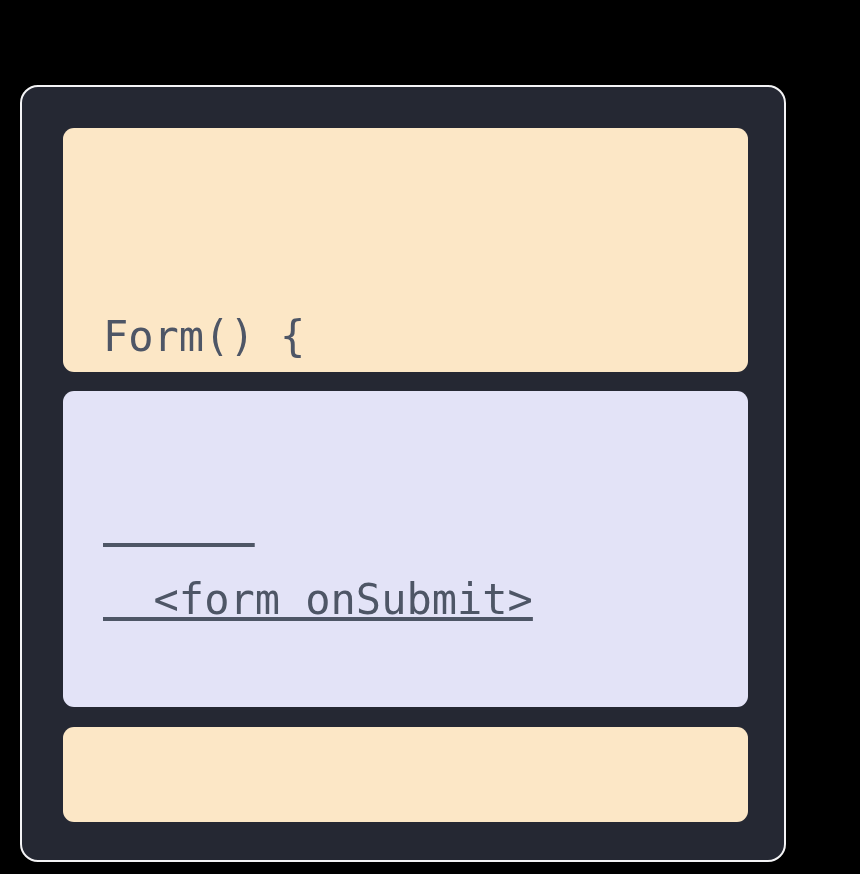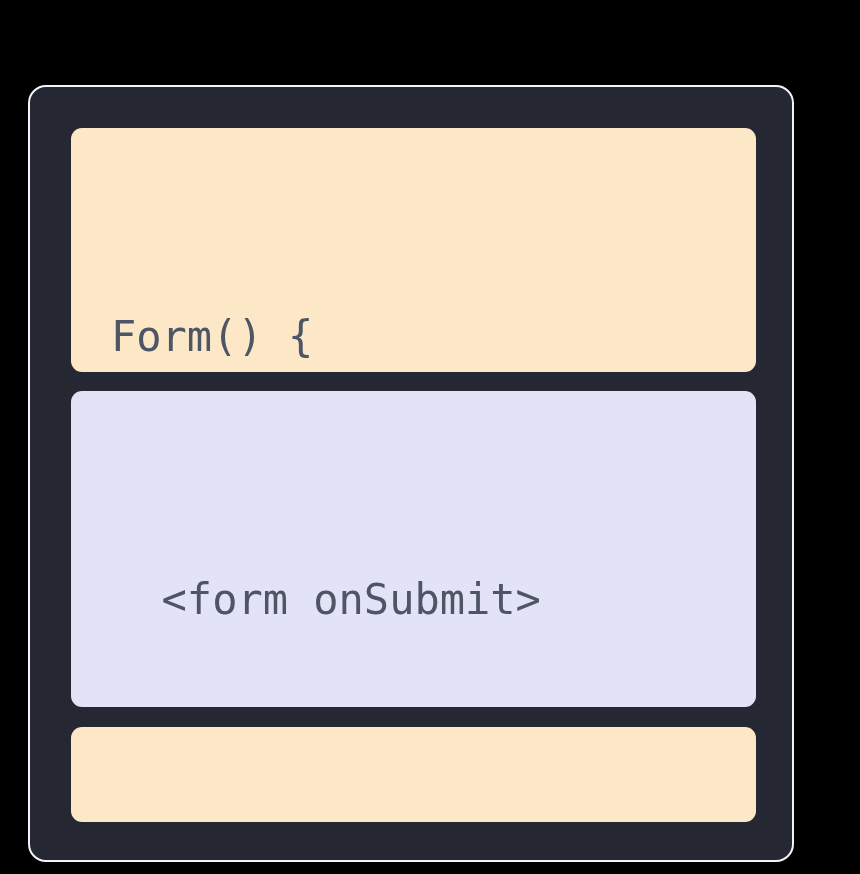--- a/index.html
+++ b/index.html
@@ -17,21 +17,21 @@
   #stage {
     position: relative;
     width: 860px;
     height: 874px;
     background: #000000;
   }
 
   
   #code-card {
     position: absolute;
-    left: 28px;
+    left: 20px;
     top: 85px;
     width: 766px;
     height: 777px;
     box-sizing: border-box;
     background: #252833;
     border: 2px solid #f4f4f6;
     border-radius: 18px;
     padding: 41px 41px;
   }
 
@@ -54,20 +54,21 @@
 
   #block-signature {
     height: 244px;
     padding: 24px 0 0 40px;
   }
 
   #block-markup {
     height: 316px;
     margin-top: 19px;
     padding: 24px 0 0 40px;
+    text-decoration: underline;
   }
 
   #block-closing {
     height: 95px;
     margin-top: 20px;
     padding: 16px 0 0 40px;
   }
 
   .code-line {
     display: block;

